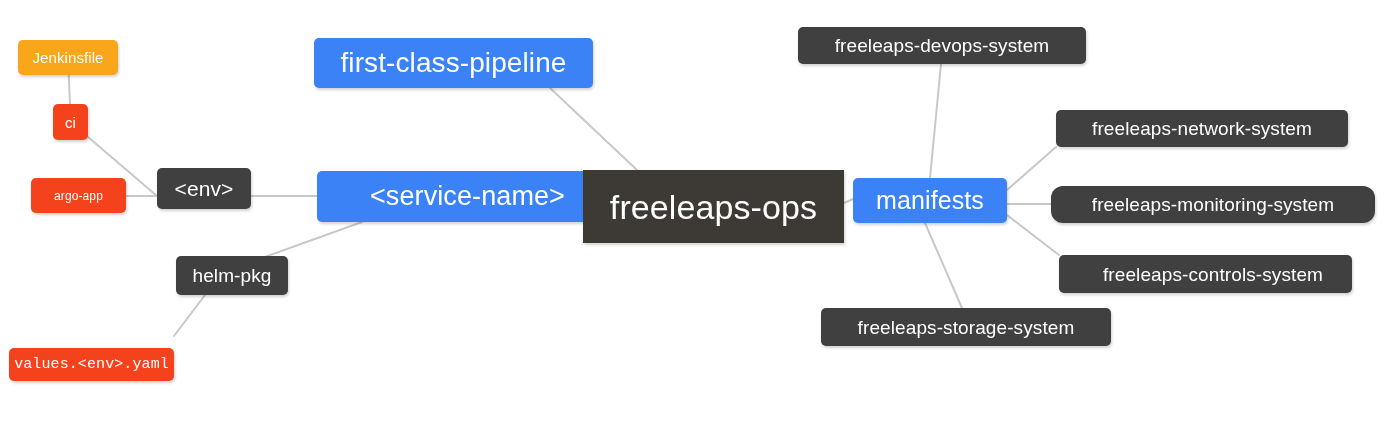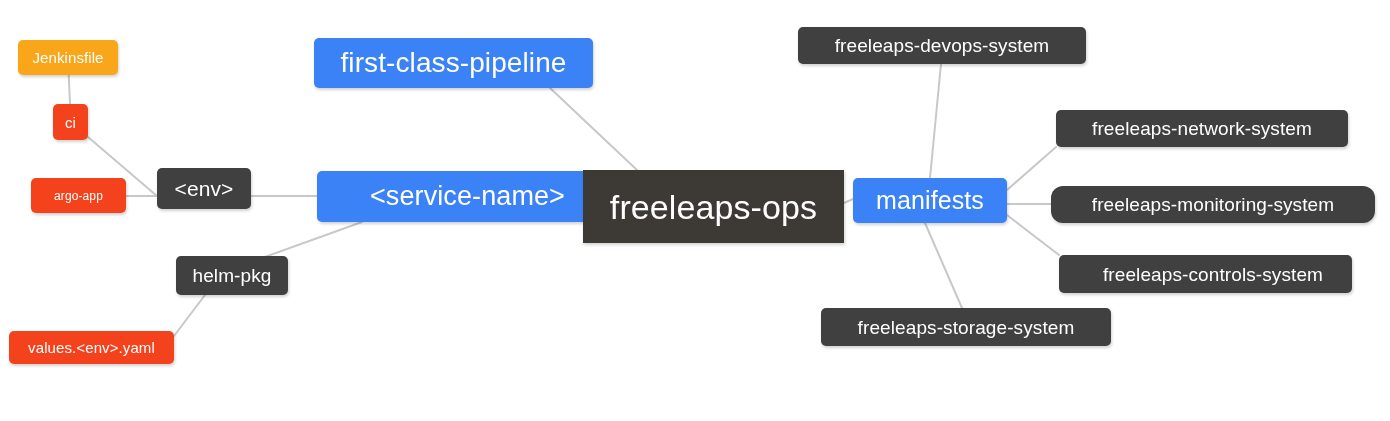--- a/index.html
+++ b/index.html
@@ -66,21 +66,21 @@
       <line x1="1007" y1="204" x2="1051" y2="204" stroke="#c8c8c8" stroke-width="2" stroke-linecap="round"></line>
       <line x1="1007" y1="215" x2="1059" y2="255" stroke="#c8c8c8" stroke-width="2" stroke-linecap="round"></line>
       <line x1="925" y1="223" x2="962" y2="308" stroke="#c8c8c8" stroke-width="2" stroke-linecap="round"></line>
     </svg>
   <div id="node-layer">
       <div class="node node-orange" style="left: 18px; top: 40px; width: 100px; height: 35px; font-size: 15px;">Jenkinsfile</div>
       <div class="node node-red" style="left: 53px; top: 104px; width: 35px; height: 36px; font-size: 15px;">ci</div>
       <div class="node node-red" style="left: 31px; top: 178px; width: 95px; height: 35px; font-size: 12px;">argo-app</div>
       <div class="node node-green" style="left: 157px; top: 168px; width: 94px; height: 41px; font-size: 21px;">&lt;env&gt;</div>
       <div class="node node-green" style="left: 150px; top: 256px; width: 112px; height: 39px; font-size: 19px; margin-left: 26px;">helm-pkg</div>
-      <div class="node node-red" style="left: 9px; top: 331px; width: 165px; height: 33px; font-size: 15px;">values.&lt;env&gt;.yaml</div>
+      <div class="node node-red" style="left: 9px; top: 348px; width: 165px; height: 33px; font-size: 15px; font-family: Liberation Mono, monospace;">values.&lt;env&gt;.yaml</div>
       <div class="node node-blue" style="left: 314px; top: 38px; width: 279px; height: 50px; font-size: 28px;">first-class-pipeline</div>
       <div class="node node-blue" style="left: 317px; top: 171px; width: 301px; height: 51px; font-size: 27px;">&lt;service-name&gt;</div>
       <div class="node node-root" style="left: 583px; top: 170px; width: 261px; height: 73px; font-size: 34px;">freeleaps-ops</div>
       <div class="node node-blue" style="left: 853px; top: 178px; width: 154px; height: 45px; font-size: 25px;">manifests</div>
       <div class="node node-green" style="left: 798px; top: 27px; width: 288px; height: 37px; font-size: 19px;">freeleaps-devops-system</div>
       <div class="node node-green" style="left: 1056px; top: 110px; width: 292px; height: 37px; font-size: 19px;">freeleaps-network-system</div>
       <div class="node node-green" style="left: 1051px; top: 186px; width: 324px; height: 37px; font-size: 19px; border-radius: 12px;">freeleaps-monitoring-system</div>
       <div class="node node-green" style="left: 1059px; top: 255px; width: 293px; height: 38px; font-size: 19px; padding-left: 15px;">freeleaps-controls-system</div>
       <div class="node node-green" style="left: 815px; top: 308px; width: 290px; height: 38px; font-size: 19px; margin-left: 6px;">freeleaps-storage-system</div>
     </div>

